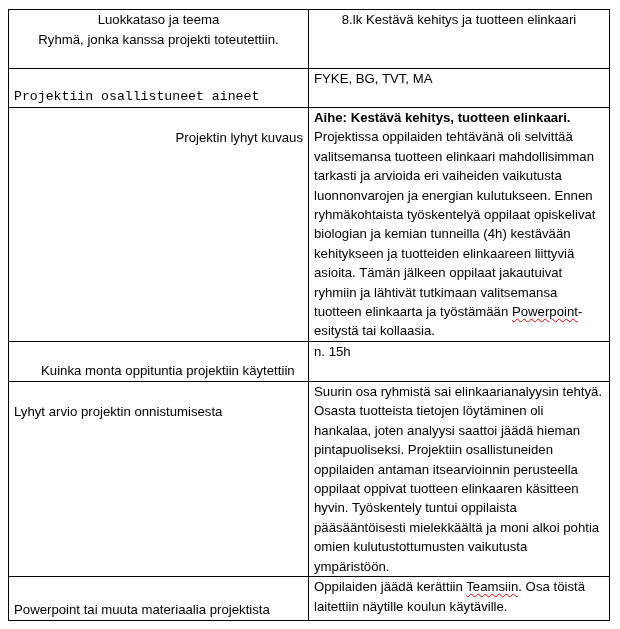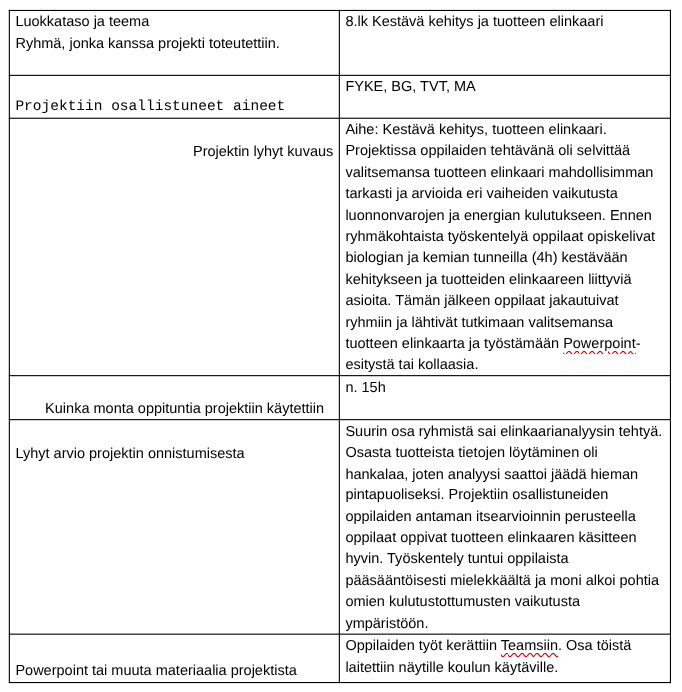--- a/index.html
+++ b/index.html
@@ -5,28 +5,28 @@
   html, body { margin: 0; padding: 0; background: #ffffff; }
   body { width: 620px; height: 629px; position: relative; overflow: hidden;
          font-family: "Liberation Sans", "DejaVu Sans", sans-serif; color: #000; }
   table.doc { position: absolute; left: 8px; top: 9px; border-collapse: collapse;
               width: 602px; table-layout: fixed; }
   table.doc td { border: 1px solid #000; padding: 0 5px; font-size: 13.2px; line-height: 20px;
                  vertical-align: top; }
   td.lab { width: 289px; }
   td.val { width: 290px; }
   .spell { text-decoration: underline wavy #d00; text-decoration-thickness: 1px; text-underline-offset: 2px; }
-  b { font-weight: normal; }
+  b { font-weight: bold; }
 </style>
 </head>
 <body>
 
 <table class="doc">
   <tbody>
-      <tr style="height:59px;">
+      <tr style="height:59px;text-align:center;">
     <td class="lab">
       <div>Luokkataso ja teema</div>
       <div>Ryhmä, jonka kanssa projekti toteutettiin.</div>
     </td>
     <td class="val">
       <div>8.lk Kestävä kehitys ja tuotteen elinkaari</div>
     </td>
   </tr>
   <tr style="height:39px;">
     <td class="lab" style="vertical-align:bottom;font-family:Liberation Mono, monospace;">
@@ -59,17 +59,17 @@
     </td>
     <td class="val" style="line-height:19.4px;margin-left:29px;">
       <div>Suurin osa ryhmistä sai elinkaarianalyysin tehtyä. Osasta tuotteista tietojen löytäminen oli hankalaa, joten analyysi saattoi jäädä hieman pintapuoliseksi. Projektiin osallistuneiden oppilaiden antaman itsearvioinnin perusteella oppilaat oppivat tuotteen elinkaaren käsitteen hyvin. Työskentely tuntui oppilaista pääsääntöisesti mielekkäältä ja moni alkoi pohtia omien kulutustottumusten vaikutusta ympäristöön.</div>
     </td>
   </tr>
   <tr style="height:44px;">
     <td class="lab" style="vertical-align:bottom;">
       <div>Powerpoint tai muuta materiaalia projektista</div>
     </td>
     <td class="val">
-      <span>Oppilaiden työt kerättiin </span><span class="spell">Teamsiin</span><span>. Osa töistä laitettiin näytille koulun käytäville.</span>
+      <span>Oppilaiden jäädä kerättiin </span><span class="spell">Teamsiin</span><span>. Osa töistä laitettiin näytille koulun käytäville.</span>
     </td>
   </tr>
 </tbody>
   </table>
 
 </body></html>

